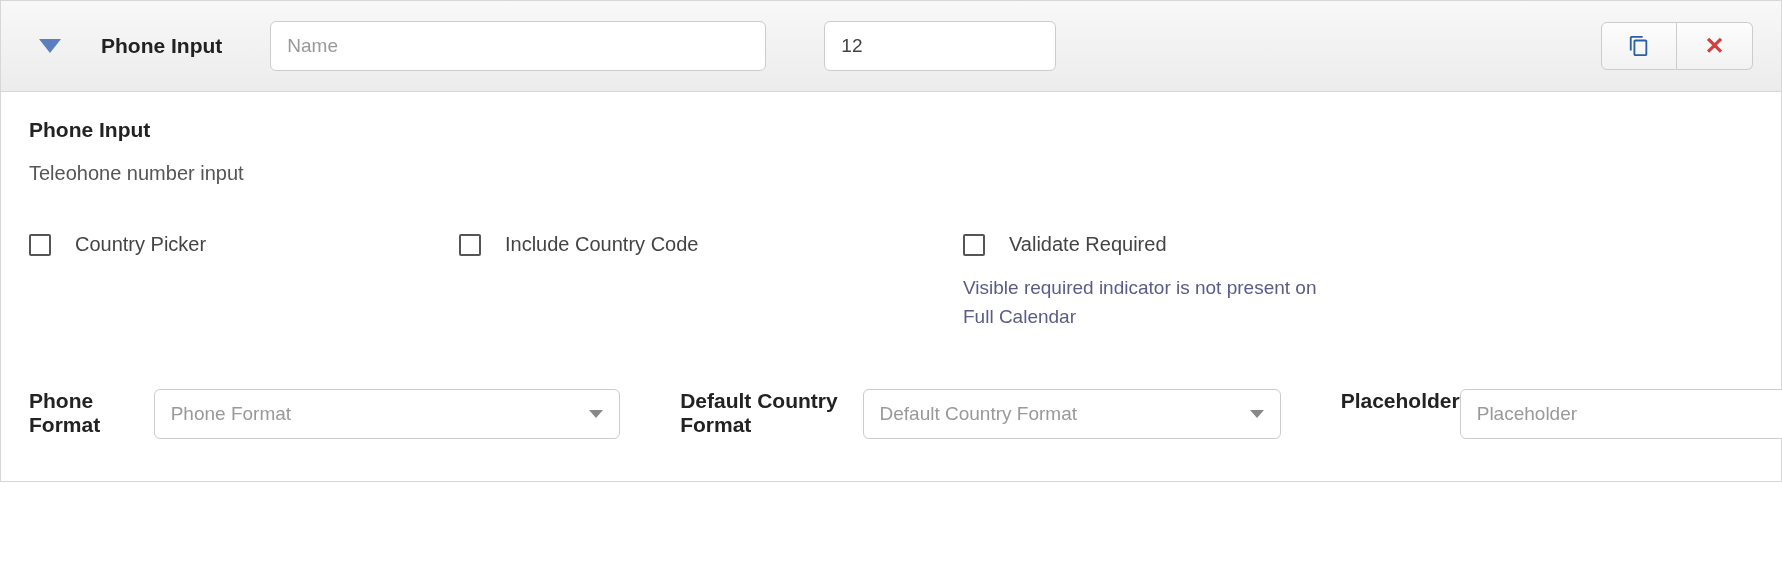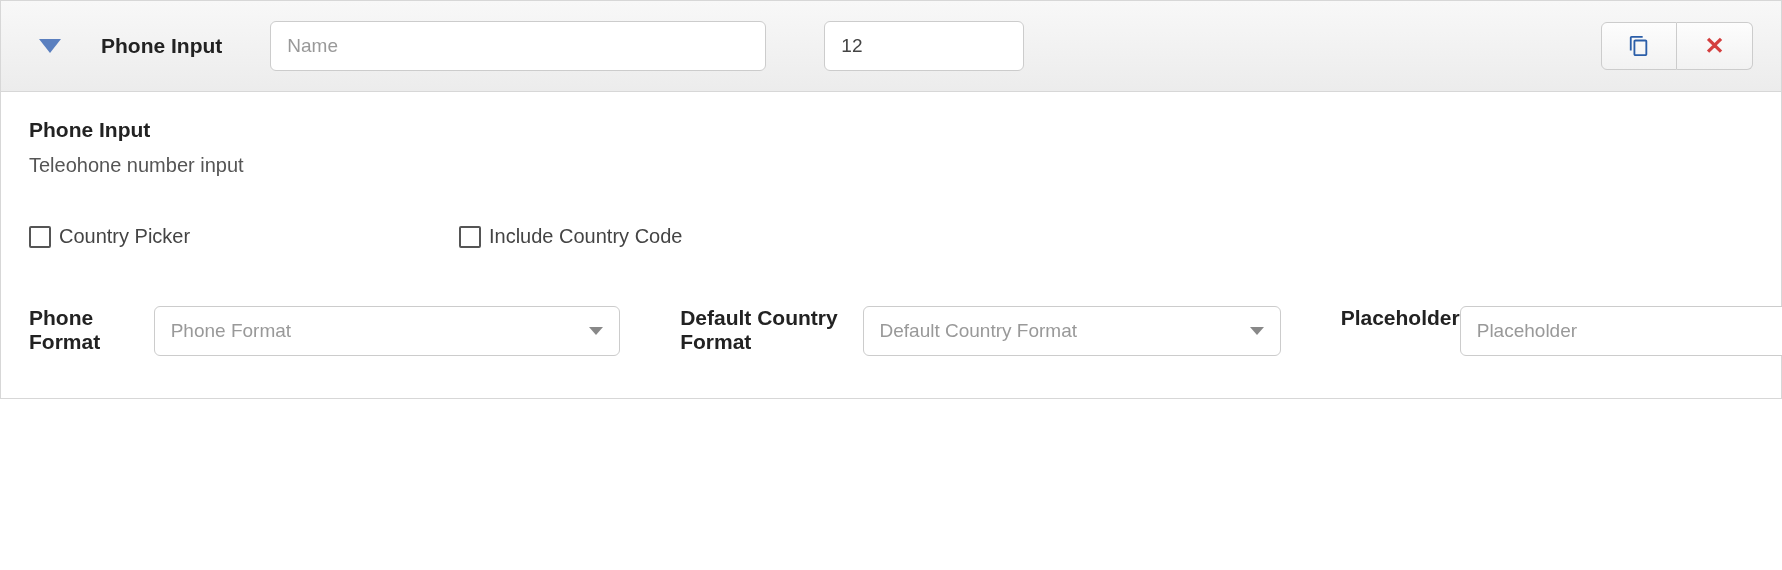--- a/index.html
+++ b/index.html
@@ -55,21 +55,21 @@
       outline: none;
       font-family: inherit;
     }
     .fc::placeholder {
       color: #999;
     }
     .name-input {
       width: 496px;
     }
     .order-input {
-      width: 200px;
+      width: 232px;
       margin-left: 40px;
     }
     .spacer {
       flex: 1;
     }
     .btn-group {
       display: flex;
     }
     .icon-btn {
       width: 76px;
@@ -99,34 +99,34 @@
       padding: 26px 28px 30px 28px;
     }
     .section-title {
       font-weight: 700;
       font-size: 21px;
       color: #222;
     }
     .section-sub {
       font-size: 20px;
       color: #555;
-      margin-top: 12px;
+      margin-top: 20px;
     }
     .checkbox-row {
       display: flex;
       margin-top: 48px;
       align-items: flex-start;
     }
     .chk-col-1 { width: 430px; }
     .chk-col-2 { width: 504px; }
     .chk-col-3 { width: 430px; }
     .chk-wrap {
       display: flex;
       align-items: center;
-      gap: 8px;
+      gap: 24px;
     }
     .chk {
       width: 22px;
       height: 22px;
       border: 2px solid #555;
       border-radius: 2px;
       background: #fff;
       cursor: pointer;
       flex-shrink: 0;
     }
@@ -243,20 +243,25 @@
           <span class="chk-label">Country Picker</span>
         </label>
       </div>
       <div class="chk-col-2">
         <label class="chk-wrap">
           <span class="chk"></span>
           <span class="chk-label">Include Country Code</span>
         </label>
       </div>
       <div class="chk-col-3">
+        <label class="chk-wrap">
+          <span class="chk"></span>
+          <span class="chk-label">Validate Required</span>
+        </label>
+        <div class="help-text">Visible required indicator is not present on Full Calendar</div>
       </div>
     </div>
 
     <div class="field-row">
 
       <div class="field">
         <div class="field-label">Phone Format</div>
         <div class="select-wrap w-520">
           <span class="select-placeholder">Phone Format</span>
           <span class="select-caret"></span>

